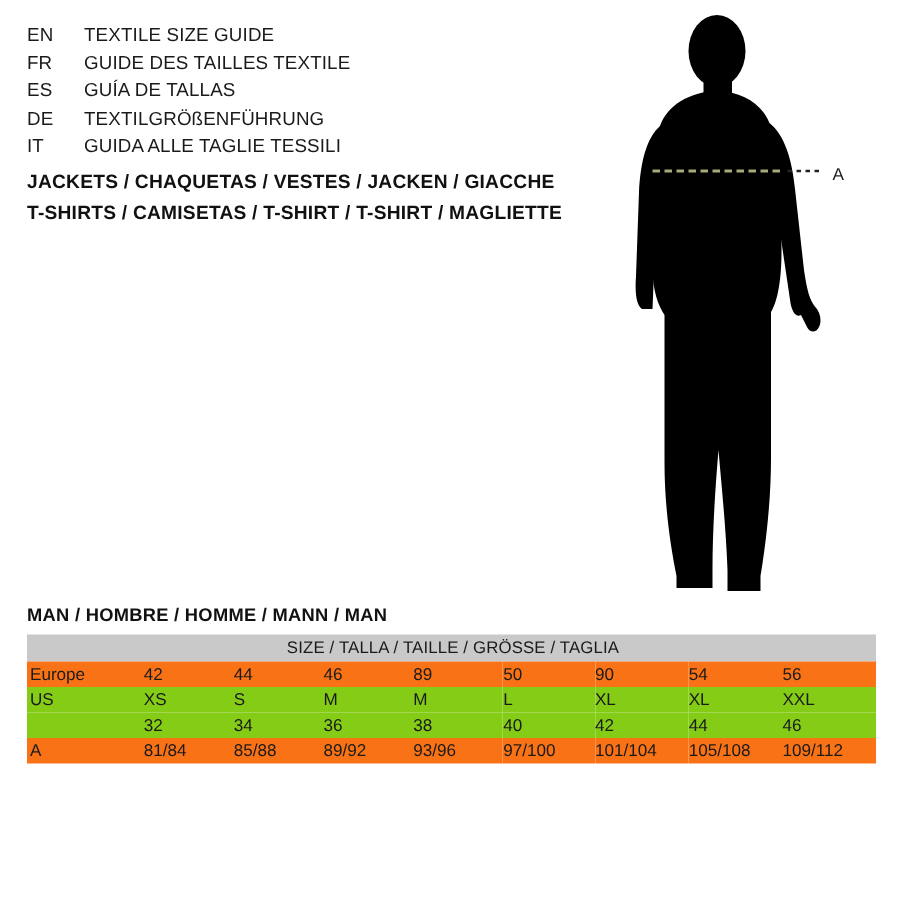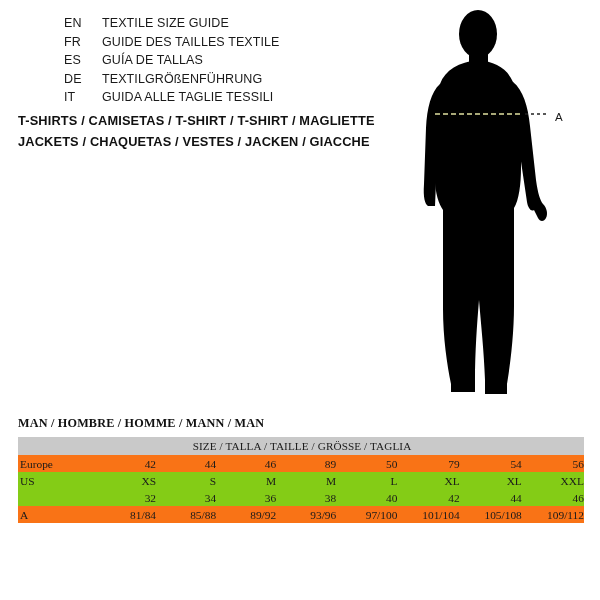--- a/index.html
+++ b/index.html
@@ -27,21 +27,20 @@
     left: 18px;
     top: 14px;
     width: 390px;
   }
   .lang-row {
     display: flex;
     align-items: flex-start;
     font-size: 12.5px;
     line-height: 18.6px;
     letter-spacing: 0.1px;
-    margin-left: 46px;
   }
   .lang-code {
     width: 38px;
     flex: 0 0 38px;
     color: #1a1a1a;
   }
   .lang-text {
     flex: 1 1 auto;
     color: #1a1a1a;
   }
@@ -76,23 +75,22 @@
     top: 103px;
     font-size: 11.5px;
     color: #1a1a1a;
     letter-spacing: 0.5px;
   }
 
   
   .table-block {
     position: absolute;
     left: 18px;
-    top: 416px;
+    top: 403px;
     width: 566px;
-    font-family: Liberation Serif, serif;
   }
   .man-title {
     font-size: 12.2px;
     font-weight: bold;
     letter-spacing: 0.2px;
     color: #111;
     margin-bottom: 6px;
   }
   table.size-table {
     border-collapse: collapse;
@@ -109,21 +107,21 @@
   tr.head-row td {
     background: #c9c9c9;
     font-size: 11.2px;
     letter-spacing: 0.1px;
     height: 18px;
     text-align: center;
   }
   tr.shade td { background: #84cc16; }
   tr.plain td { background: #f97316; }
   .col-label { width: 88px; padding-left: 2px !important; }
-  .val { width: 68px; text-align: right; }
+  .val { width: 68px; text-align: left; }
 
   .footnote {
     position: absolute;
     left: 18px;
     top: 547px;
     font-size: 11.4px;
     letter-spacing: 0.1px;
     color: #1a1a1a;
   }
 </style>
@@ -149,22 +147,22 @@
       <span class="lang-code">DE</span>
       <span class="lang-text">TEXTILGRÖßENFÜHRUNG</span>
     </div>
     <div class="lang-row">
       <span class="lang-code">IT</span>
       <span class="lang-text">GUIDA ALLE TAGLIE TESSILI</span>
     </div>
   </div>
 
   <div class="category-block">
+    <div class="category-line">JACKETS / CHAQUETAS / VESTES / JACKEN / GIACCHE</div>
     <div class="category-line">T-SHIRTS / CAMISETAS / T-SHIRT / T-SHIRT / MAGLIETTE</div>
-    <div class="category-line">JACKETS / CHAQUETAS / VESTES / JACKEN / GIACCHE</div>
   </div>
 
   <div class="figure-wrap">
     <svg width="200" height="400" viewBox="0 0 200 400" xmlns="http://www.w3.org/2000/svg">
 
       <ellipse cx="83" cy="26" rx="19" ry="24" fill="#000000"></ellipse>
 
       <rect x="74" y="44" width="19" height="12" fill="#000000"></rect>
 
       <path d="M83,52
@@ -207,21 +205,21 @@
         <tr class="head-row">
           <td class="col-label" colspan="9">SIZE / TALLA / TAILLE / GRÖSSE / TAGLIA</td>
         </tr>
         <tr class="plain">
           <td class="col-label">Europe</td>
           <td class="val">42</td>
           <td class="val">44</td>
           <td class="val">46</td>
           <td class="val">89</td>
           <td class="val">50</td>
-          <td class="val">79</td>
+          <td class="val">90</td>
           <td class="val">54</td>
           <td class="val">56</td>
         </tr>
         <tr class="shade">
           <td class="col-label">US</td>
           <td class="val">XS</td>
           <td class="val">S</td>
           <td class="val">M</td>
           <td class="val">M</td>
           <td class="val">L</td>

